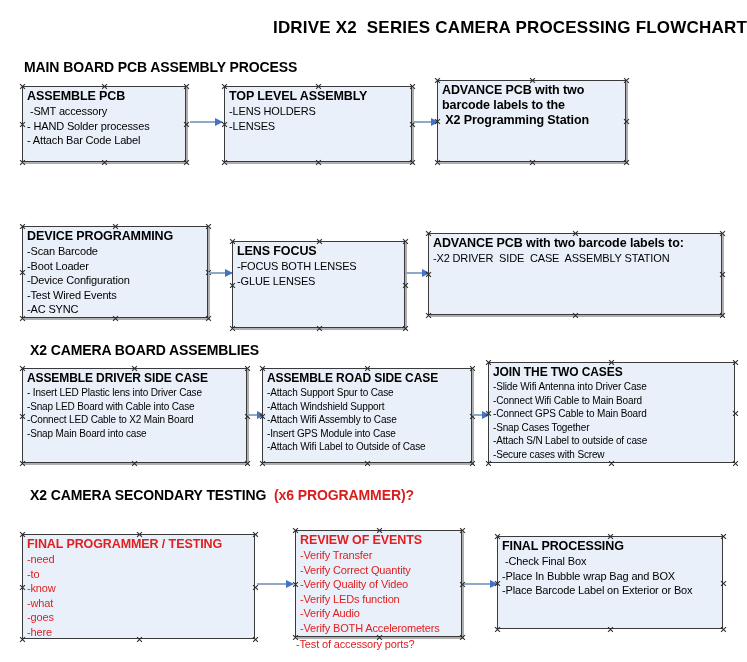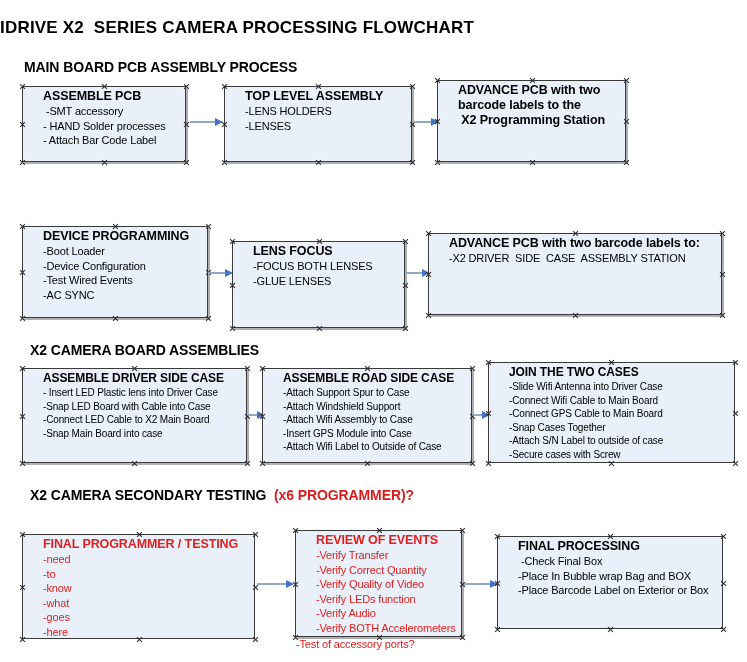--- a/index.html
+++ b/index.html
@@ -21,21 +21,21 @@
     left: 0; top: 0;
     width: 747px;
     height: 662px;
   }
 
   .doc-title {
     position: absolute;
     left: 0;
     top: 18px;
     width: 747px;
-    text-align: left;
+    text-align: right;
     font-size: 17px;
     font-weight: bold;
     letter-spacing: 0.2px;
     white-space: pre;
   }
 
   .section-head {
     position: absolute;
     font-size: 14px;
     font-weight: bold;
@@ -46,21 +46,21 @@
     color: #d81d1d;
   }
 
   
   .node {
     position: absolute;
     background: #e9f0f9;
     border: 1px solid #3a3a3a;
     box-sizing: border-box;
     box-shadow: 2px 2px 0 0 rgba(110,110,110,0.55);
-    padding: 2px 3px 2px 20px;
+    padding: 2px 3px 2px 4px;
     overflow: visible;
   }
   .node.plain {
     box-shadow: none;
   }
   .node .n-title {
     font-size: 12.5px;
     font-weight: bold;
     line-height: 15px;
     white-space: pre;
@@ -176,20 +176,21 @@
     <div class="handle" style="left:-4px;top:37px;"></div>
     <div class="handle" style="left:185px;top:37px;"></div>
     <div class="handle" style="left:-4px;top:78px;"></div>
     <div class="handle" style="left:91px;top:78px;"></div>
     <div class="handle" style="left:185px;top:78px;"></div>
   </div>
 
 
   <div class="node" style="left:22px; top:226px; width:186px; height:92px;">
     <div class="n-title">DEVICE PROGRAMMING</div>
+    <div class="n-line">-Scan Barcode</div>
     <div class="n-line">-Boot Loader</div>
     <div class="n-line">-Device Configuration</div>
     <div class="n-line">-Test Wired Events</div>
     <div class="n-line">-AC SYNC</div>
     <div class="handle" style="left:-4px;top:-4px;"></div>
     <div class="handle" style="left:89px;top:-4px;"></div>
     <div class="handle" style="left:182px;top:-4px;"></div>
     <div class="handle" style="left:-4px;top:42px;"></div>
     <div class="handle" style="left:182px;top:42px;"></div>
     <div class="handle" style="left:-4px;top:88px;"></div>

